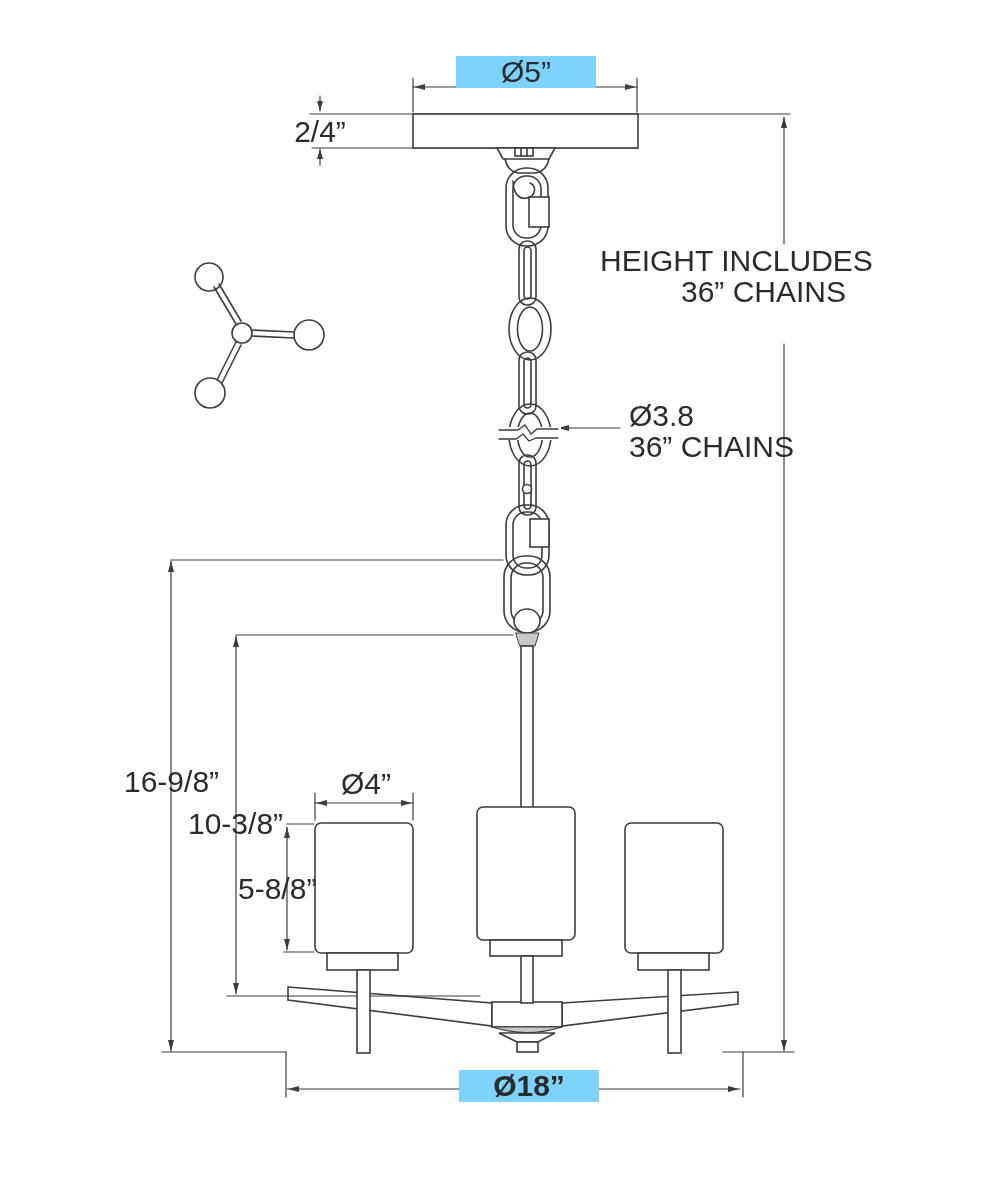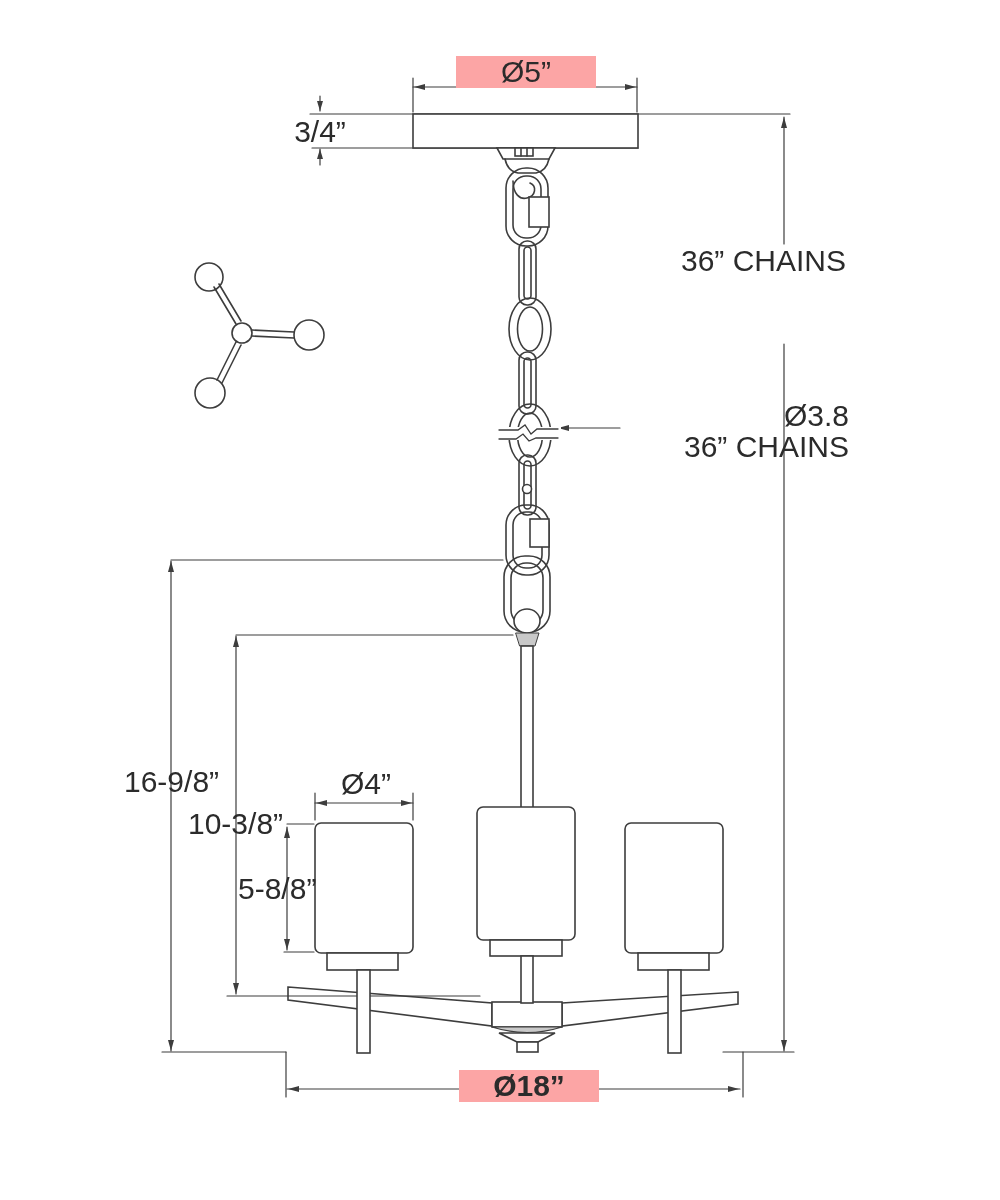--- a/index.html
+++ b/index.html
@@ -1,22 +1,22 @@
 <!DOCTYPE html>
 <html><head>
 <meta charset="utf-8">
 <style>
   html,body{margin:0;padding:0;background:#fff;}
   #stage{position:relative;width:1000px;height:1200px;background:#fff;overflow:hidden;
          font-family:"Liberation Sans",sans-serif;color:#2b2b2b;}
   #drawing{position:absolute;left:0;top:0;}
-  .lbl{position:absolute;font-size:30px;line-height:32px;letter-spacing:0;color:#2b2b2b;white-space:nowrap;text-align:right;}
+  .lbl{position:absolute;font-size:30px;line-height:32px;letter-spacing:0;color:#2b2b2b;white-space:nowrap;}
   .center{text-align:center;}
   .right{text-align:right;}
-  .bgwhite{background:#fca5a5;}
+  .bgwhite{background:#7dd3fc;}
   .block{line-height:31px;}
 </style>
 </head>
 <body>
 
 <div id="stage">
 
   <svg id="drawing" width="1000" height="1200" viewBox="0 0 1000 1200">
     <g stroke="#3d3d3d" stroke-width="1.4" fill="none" stroke-linecap="round">
 
@@ -172,23 +172,24 @@
       <g stroke-width="1.6">
         <rect x="625" y="823" width="98" height="130" rx="6" fill="#fff"></rect>
         <rect x="638" y="953" width="71" height="17" fill="#fff"></rect>
         <rect x="668" y="970" width="13" height="83" fill="#fff"></rect>
       </g>
     </g>
   </svg>
 
   <div class="lbl center bgwhite" style="left:456px;top:56px;width:140px;">Ø5”</div>
 
-  <div class="lbl center" style="left:288px;top:116px;width:64px;">3/4”</div>
+  <div class="lbl center" style="left:288px;top:116px;width:64px;">2/4”</div>
 
   <div class="lbl right block" style="left:600px;top:245px;width:246px;">
+    <div>HEIGHT INCLUDES</div>
     <div>36” CHAINS</div>
   </div>
 
   <div class="lbl block" style="left:629px;top:400px;width:220px;">
     <div>Ø3.8</div>
     <div>36” CHAINS</div>
   </div>
 
   <div class="lbl" style="left:124px;top:766px;">16-9/8”</div>
 

